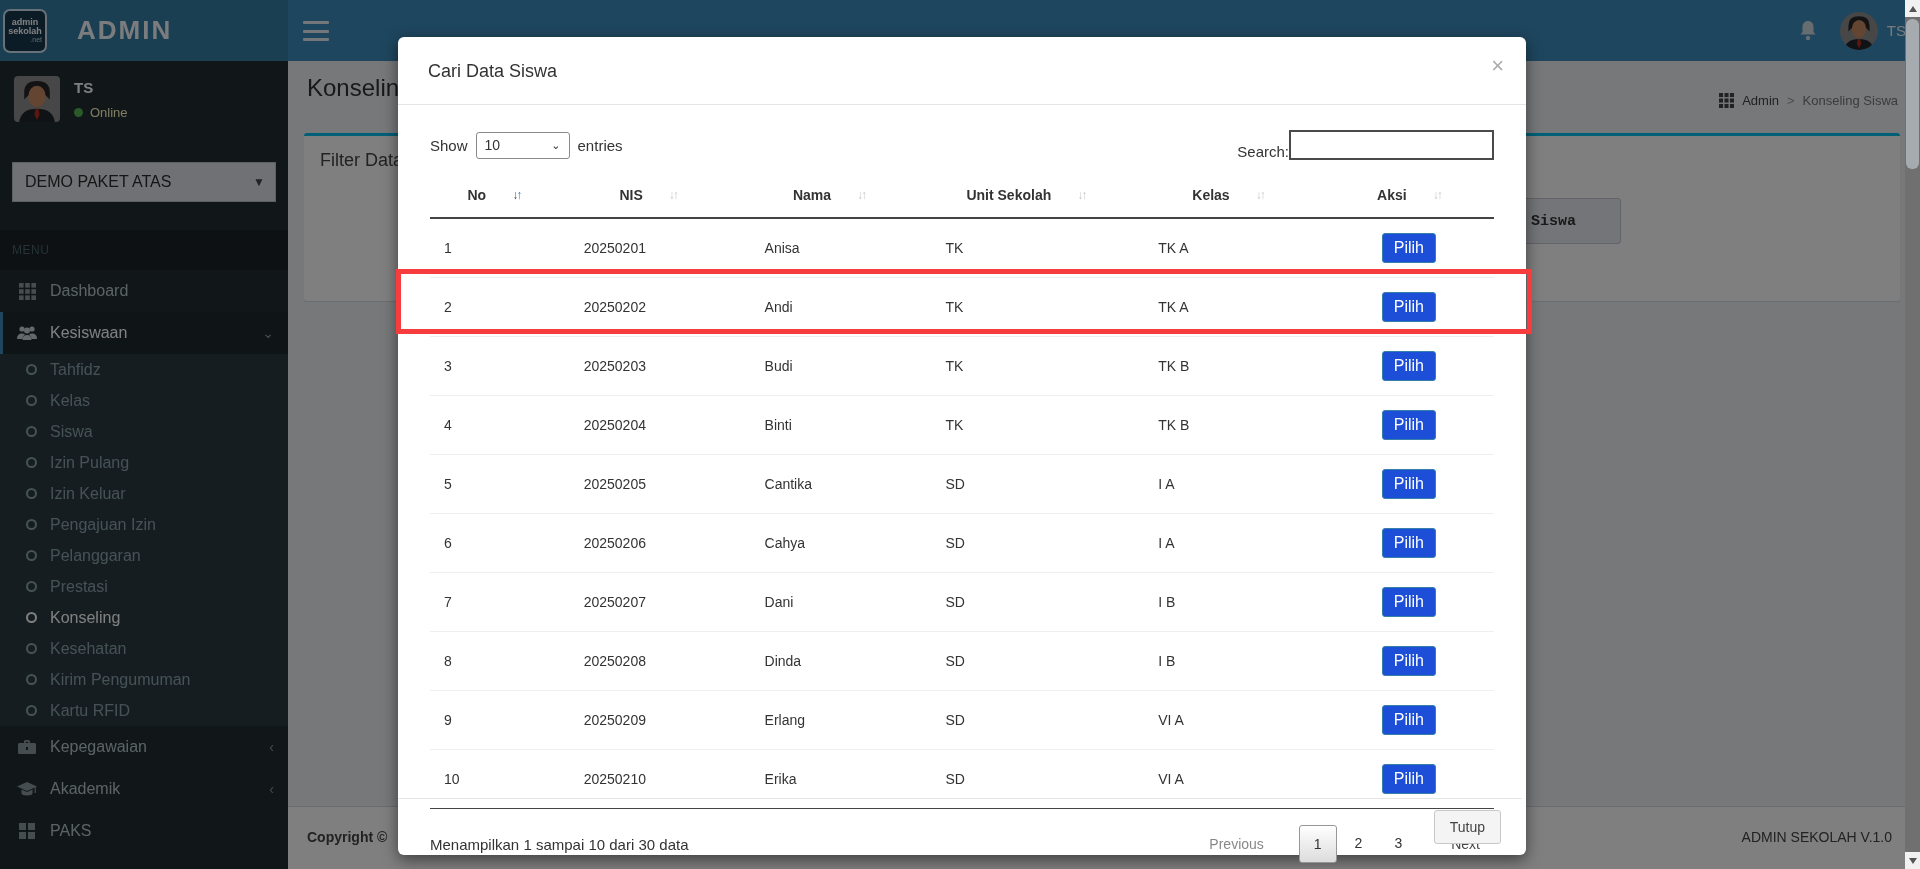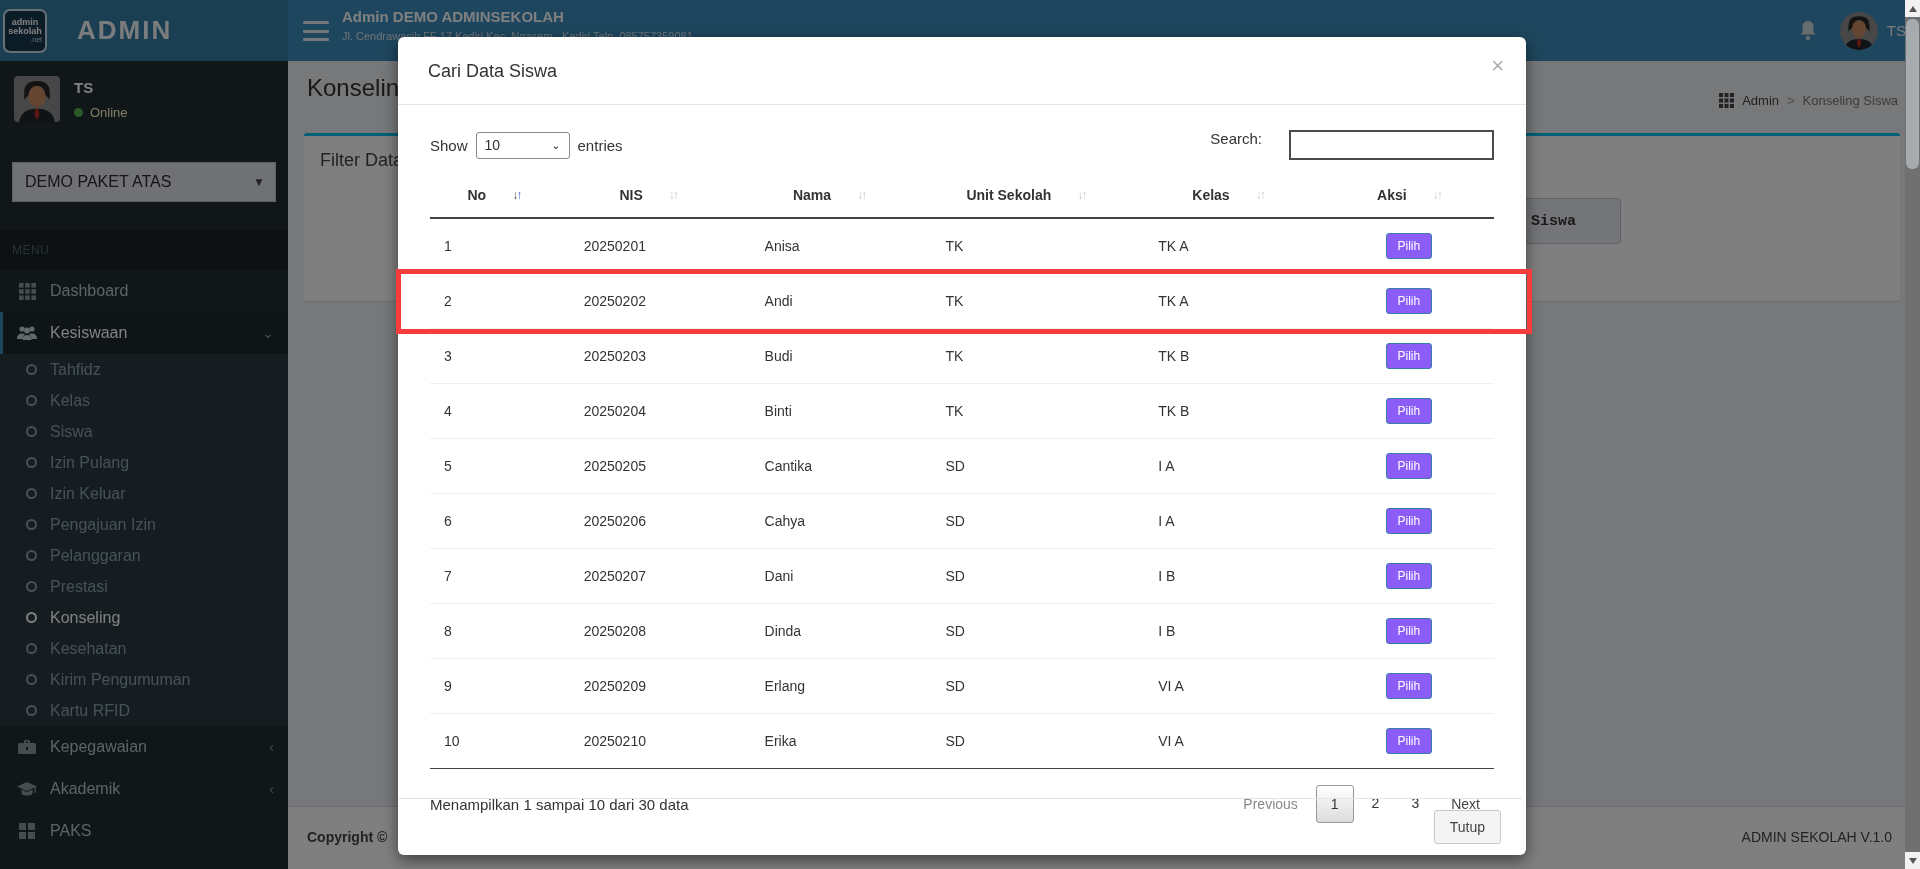--- a/index.html
+++ b/index.html
@@ -65,37 +65,37 @@
   
   .modal{position:absolute;left:398px;top:37px;width:1128px;height:818px;background:#fff;border-radius:6px;z-index:50;box-shadow:0 5px 15px rgba(0,0,0,.5)}
   .modal-header{position:relative;height:68px;border-bottom:1px solid #e5e5e5;padding:24px 30px 0}
   .modal-title{font-size:18px;color:#333}
   .modal-close{position:absolute;right:22px;top:16px;font-size:22px;color:#aaa;background:none;border:none;cursor:pointer;font-family:"Liberation Sans",sans-serif}
   .modal-body{position:relative;padding:24px 32px 0}
   .dt-controls{display:flex;justify-content:space-between;align-items:center;height:32px}
   .dt-left{display:flex;align-items:center;gap:8px;font-size:15px}
   .length-select{width:94px;height:27px;border:1px solid #8a8a8a;border-radius:3px;display:flex;align-items:center;justify-content:space-between;padding:0 8px;font-size:14px;cursor:pointer;background:#fff}
   .length-caret{font-size:11px;color:#333}
-  .dt-right{display:flex;align-items:flex-start;gap:27px;font-size:15px}
+  .dt-right{display:flex;align-items:flex-end;gap:0;font-size:15px}
   .search-input{width:205px;height:30px;border:2px solid #4a4a4a;padding:0 8px;font-size:14px;font-family:"Liberation Sans",sans-serif}
   table.dt{width:100%;border-collapse:collapse;margin-top:12px}
   table.dt thead th{font-weight:bold;font-size:14px;text-align:center;padding:14px 6px;border-bottom:2px solid #444;cursor:pointer}
   .th-inner{display:inline-flex;align-items:center;gap:26px}
   .sort-ic{font-size:12px;letter-spacing:-2px;color:#c9c9c9}
   th.sorted .sort-ic .dn{color:#555}
   th.sorted .sort-ic .up{color:#4a6cd4}
   table.dt tbody td{font-size:14px;color:#333;padding:14px 8px 14px 26px;border-top:1px solid #efefef;text-align:left;height:48px}
   table.dt tbody tr:first-child td{border-top:none}
   table.dt tbody td:first-child{padding-left:14px}
   table.dt tbody td.aksi-cell{text-align:center;padding-left:8px}
   table.dt{border-bottom:1px solid #444}
-  .btn-pilih{background:#8b5cf6;border:1px solid #367fa9;color:#fff;font-size:12px;padding:5px 11px;border-radius:3px;cursor:pointer;font-family:"Liberation Sans",sans-serif}
+  .btn-pilih{background:#1d4ed8;border:1px solid #367fa9;color:#fff;font-size:16px;padding:5px 11px;border-radius:3px;cursor:pointer;font-family:"Liberation Sans",sans-serif}
   .dt-info-row{display:flex;justify-content:space-between;align-items:center;margin-top:16px}
   .dt-info{font-size:15px;color:#333}
-  .pagination{display:flex;align-items:center;gap:4px;font-size:14px}
+  .pagination{display:flex;align-items:center;gap:21px;font-size:14px}
   .page-prev,.page-next{padding:10px 14px;color:#888;cursor:pointer}
   .page-next{color:#444}
   .page-num{padding:10px 14px;color:#333;cursor:pointer}
   .page-num.active{border:1px solid #979797;border-radius:3px;background:linear-gradient(#ffffff,#dcdcdc)}
   .modal-footer{position:absolute;left:0;right:4px;bottom:0;height:57px;border-top:1px solid #e5e5e5;text-align:right;padding:11px 21px}
   .btn-tutup{background:#f4f4f4;border:1px solid #c8c8c8;border-radius:3px;color:#444;font-size:14px;padding:8px 15px;cursor:pointer;font-family:"Liberation Sans",sans-serif}
   .highlight-box{position:absolute;left:-2px;width:calc(100% + 8px);border:5px solid #f63c3c;pointer-events:none;z-index:5}
 
   
   .scrollbar{position:absolute;right:0;top:0;bottom:0;width:15px;background:#707070;z-index:80}
@@ -117,24 +117,20 @@
       <span class="l2">sekolah</span>
       <span class="l3">.net</span>
     </div>
     <span class="brand">ADMIN</span>
   </div>
   <div class="hamburger">
       <span></span>
       <span></span>
       <span></span>
     </div>
-  <div class="school-info">
-    <div class="school-name">Admin DEMO ADMINSEKOLAH</div>
-    <div class="school-address">Jl. Cendrawasih FF 17 Kediri Kec. Ngasem - Kediri Telp. 085757359081</div>
-  </div>
   <div class="nav-right">
     <svg class="bell" viewBox="0 0 20 22">
       <path fill="#cfd9df" d="M10 1c-3.3 0-5.5 2.6-5.5 5.8V12l-2 2.6h15L15.5 12V6.8C15.5 3.6 13.3 1 10 1z"></path>
       <circle cx="10" cy="18" r="2.2" fill="#cfd9df"></circle>
     </svg>
     <div class="nav-user">
       <div class="avatar-round">
         <svg viewBox="0 0 45 45" width="38" height="38">
             <rect width="45" height="45" fill="#8e8e8e"></rect>
             <path d="M10 16 Q10 5 22.5 5 Q35 5 35 16 L35 23 Q29 16 22.5 16 Q16 16 10 23 Z" fill="#262626"></path>

